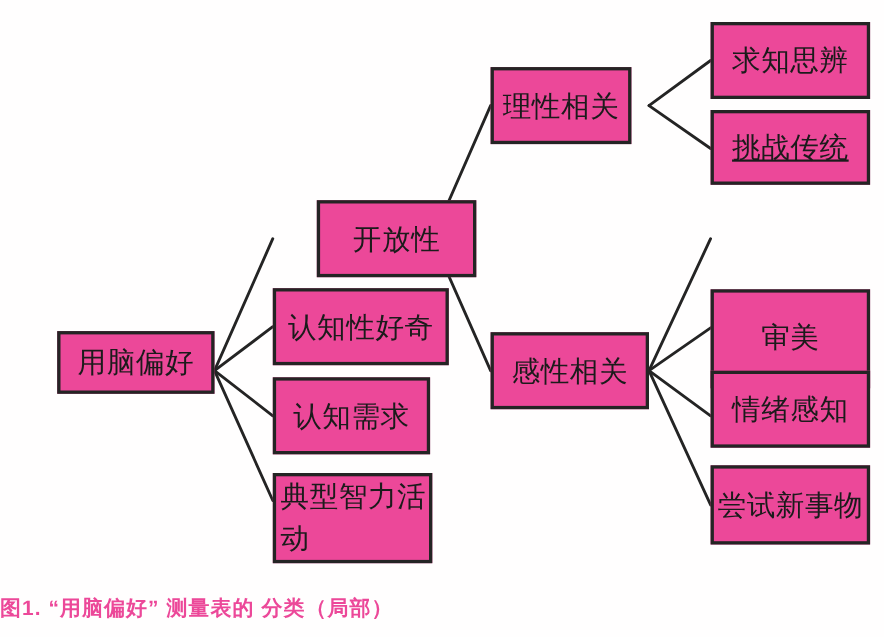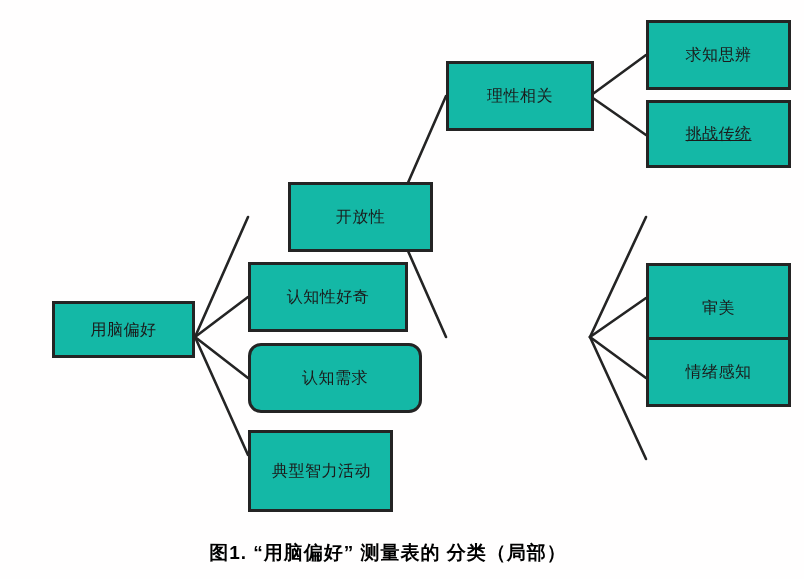--- a/index.html
+++ b/index.html
@@ -18,47 +18,47 @@
   }
   .edges line {
     stroke: var(--line-color, #242424);
     stroke-width: 2.6;
     stroke-linecap: round;
   }
   .node {
     position: absolute;
     box-sizing: border-box;
     border: 3px solid var(--line-color, #242424);
-    background: #14b8a6;
+    background: #ec4899;
     display: flex;
     align-items: center;
     justify-content: center;
-    font-size: 16px;
+    font-size: 26px;
     color: #1b1b1b;
     letter-spacing: 0.5px;
     line-height: 1.25;
     text-align: center;
   }
   .node.two-line {
     flex-direction: column;
     align-items: flex-start;
     justify-content: center;
-    padding-left: 21px;
+    padding-left: 4px;
     text-align: left;
     line-height: 1.45;
   }
   .caption {
     position: absolute;
     left: 0;
     top: 540px;
     width: 776px;
-    text-align: center;
+    text-align: left;
     font-size: 19px;
     font-weight: bold;
-    color: #000000;
+    color: #ec4899;
     letter-spacing: 1px;
   }
 </style>
 </head>
 <body>
 
 <div class="stage">
 
   <svg class="edges" viewBox="0 0 804 579" xmlns="http://www.w3.org/2000/svg" aria-hidden="true">
     <line x1="195" y1="337" x2="248" y2="217"></line>
@@ -78,38 +78,44 @@
   <div class="node" style="left:52px; top:301px; width:143px; height:57px;">
     <span>用脑偏好</span>
   </div>
 
   <div class="node" style="left:248px; top:182px; width:145px; height:70px;margin-left:40px;">
     <span>开放性</span>
   </div>
   <div class="node" style="left:248px; top:262px; width:160px; height:70px;">
     <span>认知性好奇</span>
   </div>
-  <div class="node" style="left:248px; top:343px; width:174px; height:70px;border-radius:13px;">
+  <div class="node" style="left:248px; top:343px; width:143px; height:70px;">
     <span>认知需求</span>
   </div>
   <div class="node two-line" style="left:248px; top:430px; width:145px; height:82px;">
     <span>典型智力活动</span>
   </div>
 
-  <div class="node" style="left:446px; top:61px; width:148px; height:70px;">
+  <div class="node" style="left:446px; top:61px; width:128px; height:70px;">
     <span>理性相关</span>
+  </div>
+  <div class="node" style="left:446px; top:302px; width:144px; height:70px;">
+    <span>感性相关</span>
   </div>
 
   <div class="node" style="left:646px; top:20px; width:145px; height:70px;">
     <span>求知思辨</span>
   </div>
   <div class="node" style="left:646px; top:100px; width:145px; height:68px;text-decoration:underline;">
     <span>挑战传统</span>
   </div>
-  <div class="node" style="left:646px; top:263px; width:145px; height:90px;">
+  <div class="node" style="left:646px; top:263px; width:145px; height:90px;font-family:Liberation Mono, monospace;">
     <span>审美</span>
   </div>
   <div class="node" style="left:646px; top:337px; width:145px; height:70px;">
     <span>情绪感知</span>
+  </div>
+  <div class="node" style="left:646px; top:423px; width:145px; height:72px;">
+    <span>尝试新事物</span>
   </div>
 
   <div class="caption">图1. “用脑偏好” 测量表的 分类（局部）</div>
 </div>
 
 </body></html>

